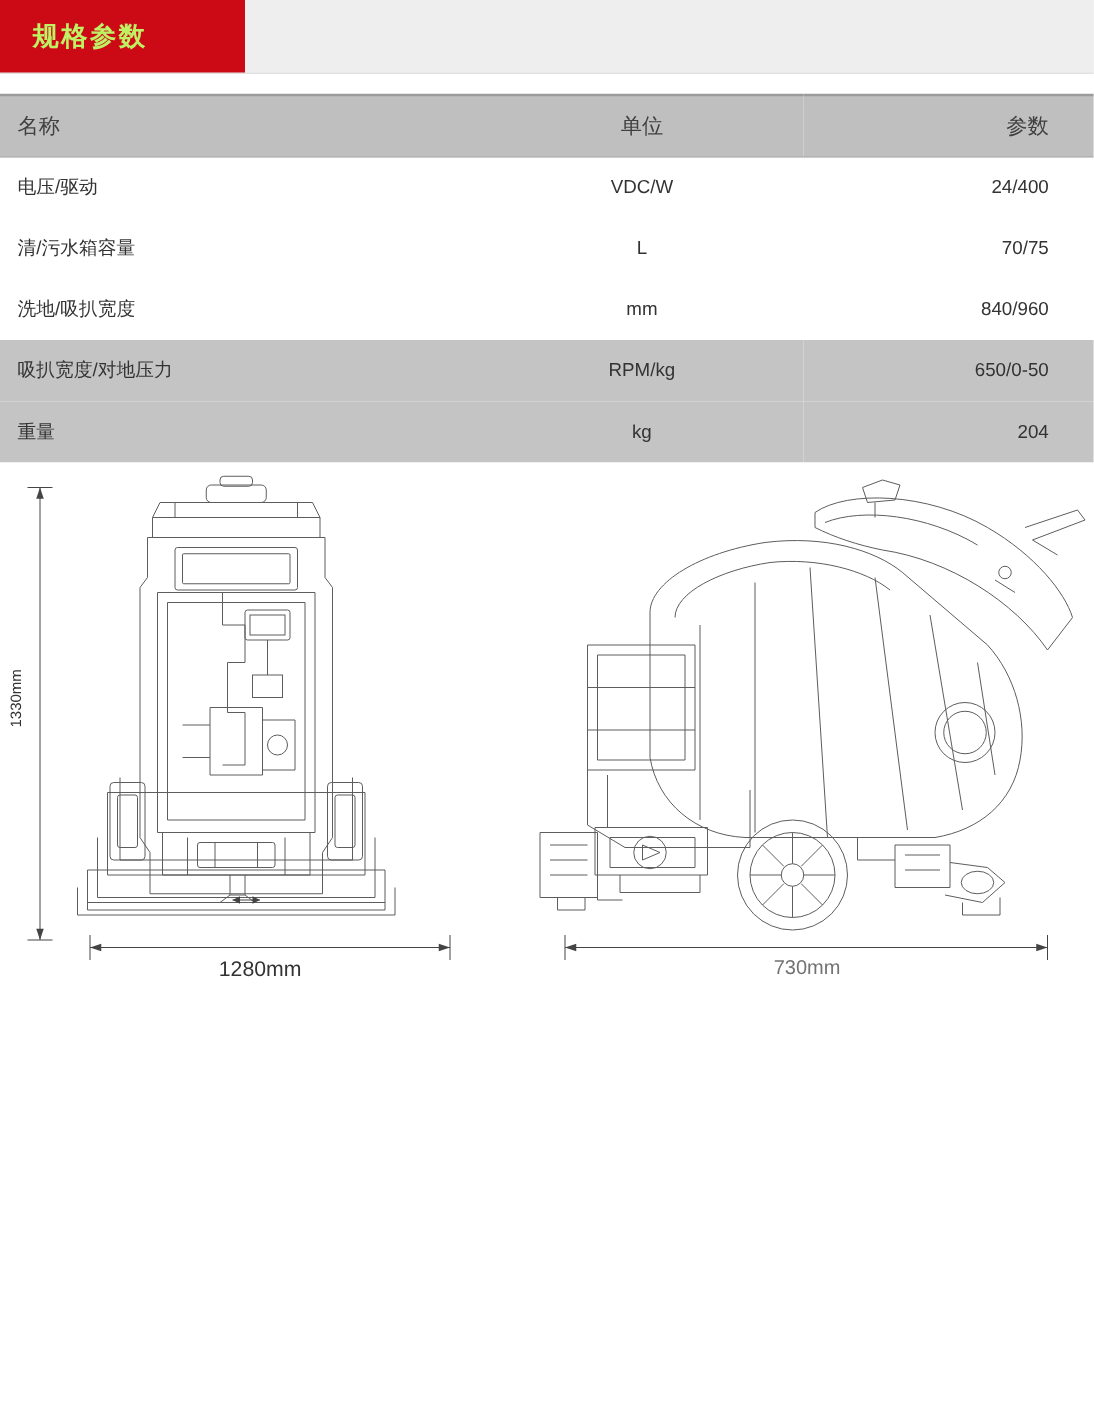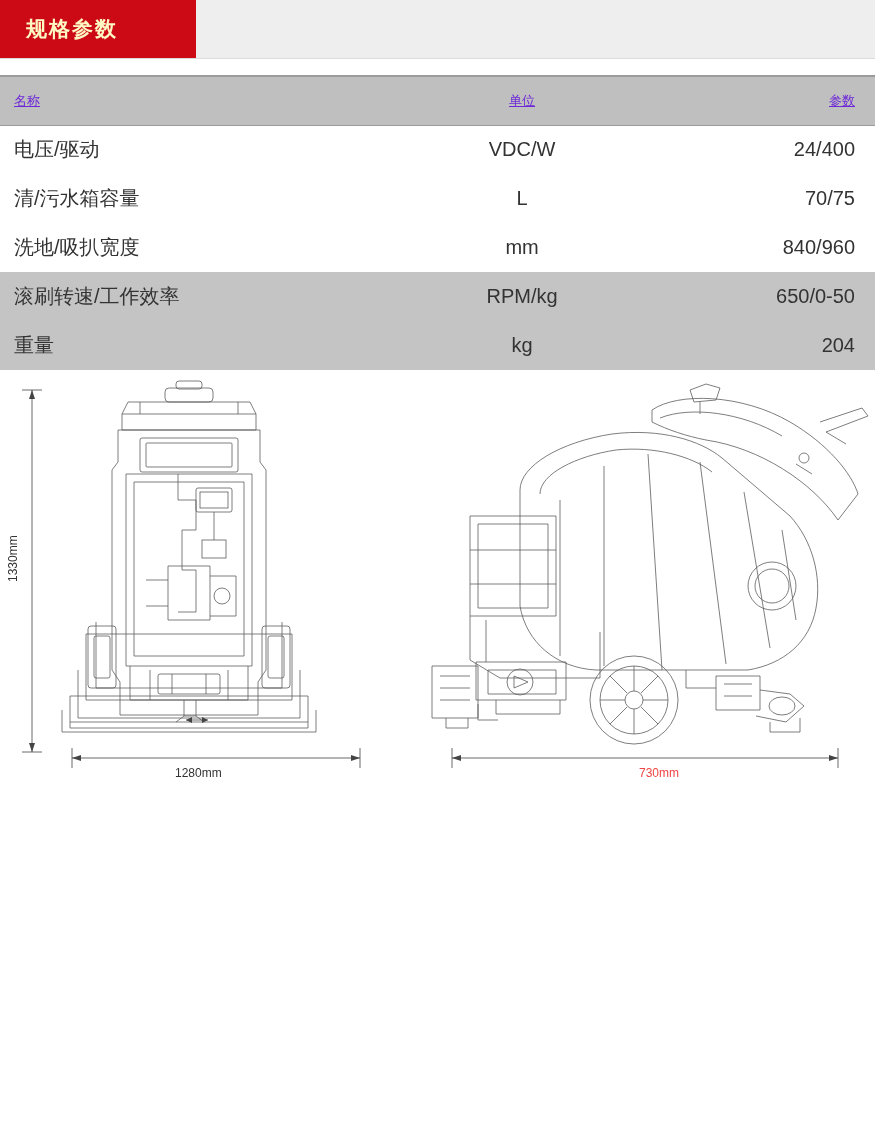--- a/index.html
+++ b/index.html
@@ -19,21 +19,21 @@
   
   .header {
     display: flex;
     align-items: stretch;
     height: 58px;
     background: #eeeeee;
     border-bottom: 1px solid #dcdcdc;
   }
   .header-tab {
     background: #cc0a16;
-    color: #fef9c3;
+    color: #bef264;
     font-size: 21px;
     font-weight: bold;
     letter-spacing: 2px;
     display: flex;
     align-items: center;
     padding: 0 26px;
     min-width: 196px;
     box-sizing: border-box;
   }
   .header-rest {
@@ -47,41 +47,40 @@
   }
   table.spec {
     width: 100%;
     border-collapse: collapse;
     table-layout: fixed;
   }
   table.spec tr {
     height: 49px;
   }
   table.spec td {
-    font-size: 20px;
+    font-size: 15px;
     color: #333333;
     padding: 0 14px;
     vertical-align: middle;
     white-space: nowrap;
     overflow: hidden;
     text-overflow: ellipsis;
   }
   table.spec td.c-name  { width: 46%; text-align: left; }
   table.spec td.c-unit  { width: 30%; text-align: center; }
-  table.spec td.c-value { width: 24%; text-align: right; padding-right: 20px; }
+  table.spec td.c-value { width: 24%; text-align: right; padding-right: 36px; }
 
   tr.head-row {
     background: #bfbfbf;
     border-top: 2px solid #9b9b9b;
     border-bottom: 1px solid #9b9b9b;
   }
   tr.head-row td {
-    font-size: 13px;
-    color: #6d28d9;
-    text-decoration: underline;
+    font-size: 17px;
+    color: #404040;
   }
   tr.row-alt { background: #c4c4c4; }
   tr.row-plain { background: #ffffff; }
   tr.last-row { border-bottom: 2px solid #9b9b9b; }
 
   
   .drawings {
     position: relative;
     height: 500px;
     width: 875px;
@@ -95,30 +94,29 @@
     font-size: 12px;
     color: #333;
     transform: rotate(-90deg);
     transform-origin: left top;
     white-space: nowrap;
   }
   .dim-label-h1 {
     position: absolute;
     left: 175px;
     top: 396px;
-    font-size: 12px;
+    font-size: 17px;
     color: #333;
   }
   .dim-label-h2 {
     position: absolute;
     left: 619px;
     top: 396px;
-    font-size: 12px;
-    color: #ef4444;
-    margin-left: 20px;
+    font-size: 16px;
+    color: #737373;
   }
 </style>
 </head>
 <body>
 
 <div class="header">
   <div class="header-tab">
     <span>规格参数</span>
   </div>
   <div class="header-rest"></div>
@@ -142,21 +140,21 @@
         <td class="c-name">清/污水箱容量</td>
         <td class="c-unit">L</td>
         <td class="c-value">70/75</td>
       </tr>
       <tr class="row-plain">
         <td class="c-name">洗地/吸扒宽度</td>
         <td class="c-unit">mm</td>
         <td class="c-value">840/960</td>
       </tr>
       <tr class="row-alt">
-        <td class="c-name">滚刷转速/工作效率</td>
+        <td class="c-name">吸扒宽度/对地压力</td>
         <td class="c-unit">RPM/kg</td>
         <td class="c-value">650/0-50</td>
       </tr>
       <tr class="row-alt">
         <td class="c-name">重量</td>
         <td class="c-unit">kg</td>
         <td class="c-value">204</td>
       </tr>
     </tbody>
   </table>

